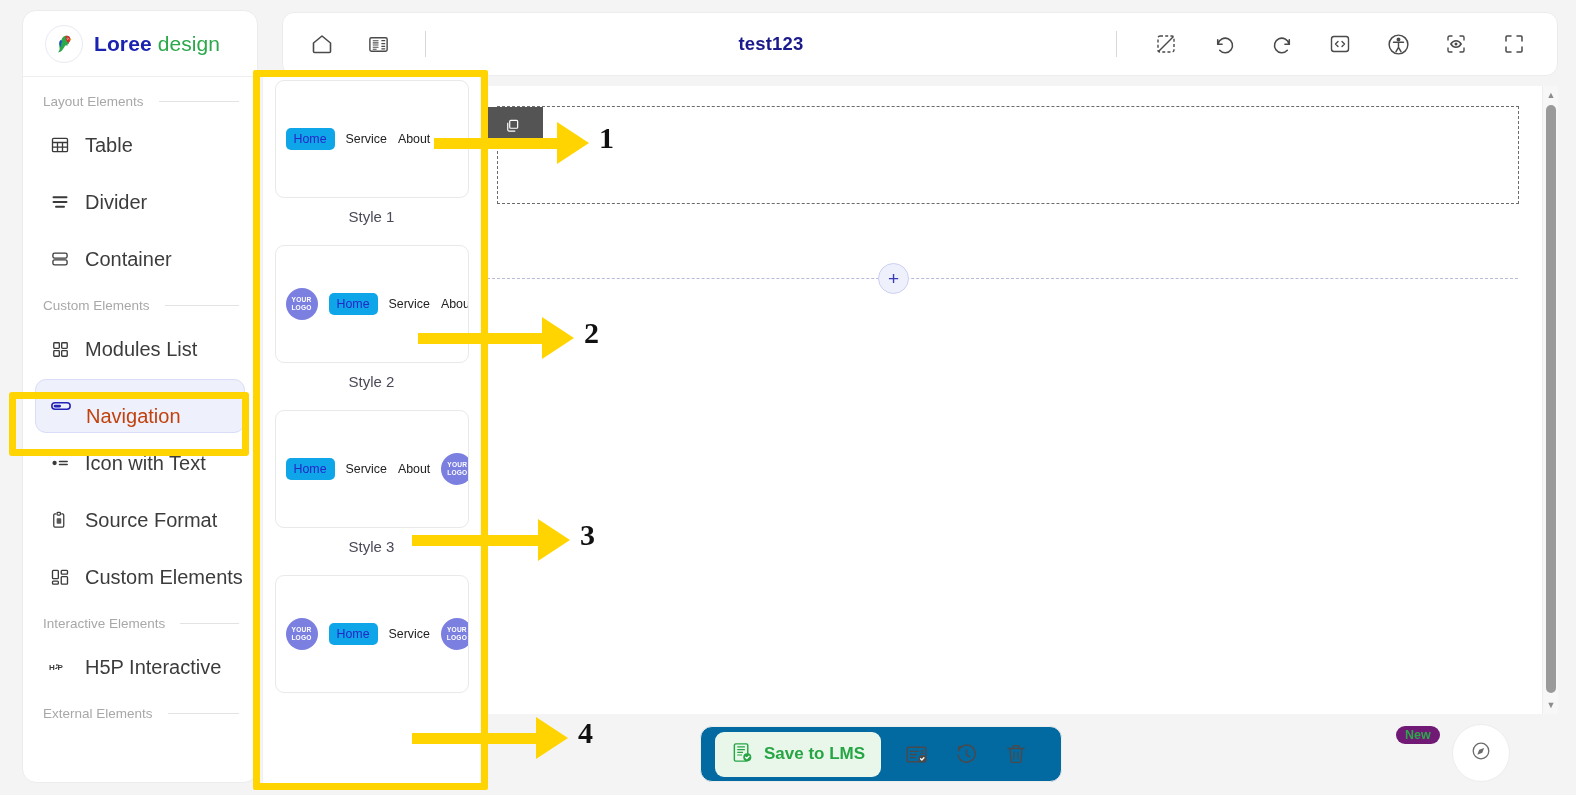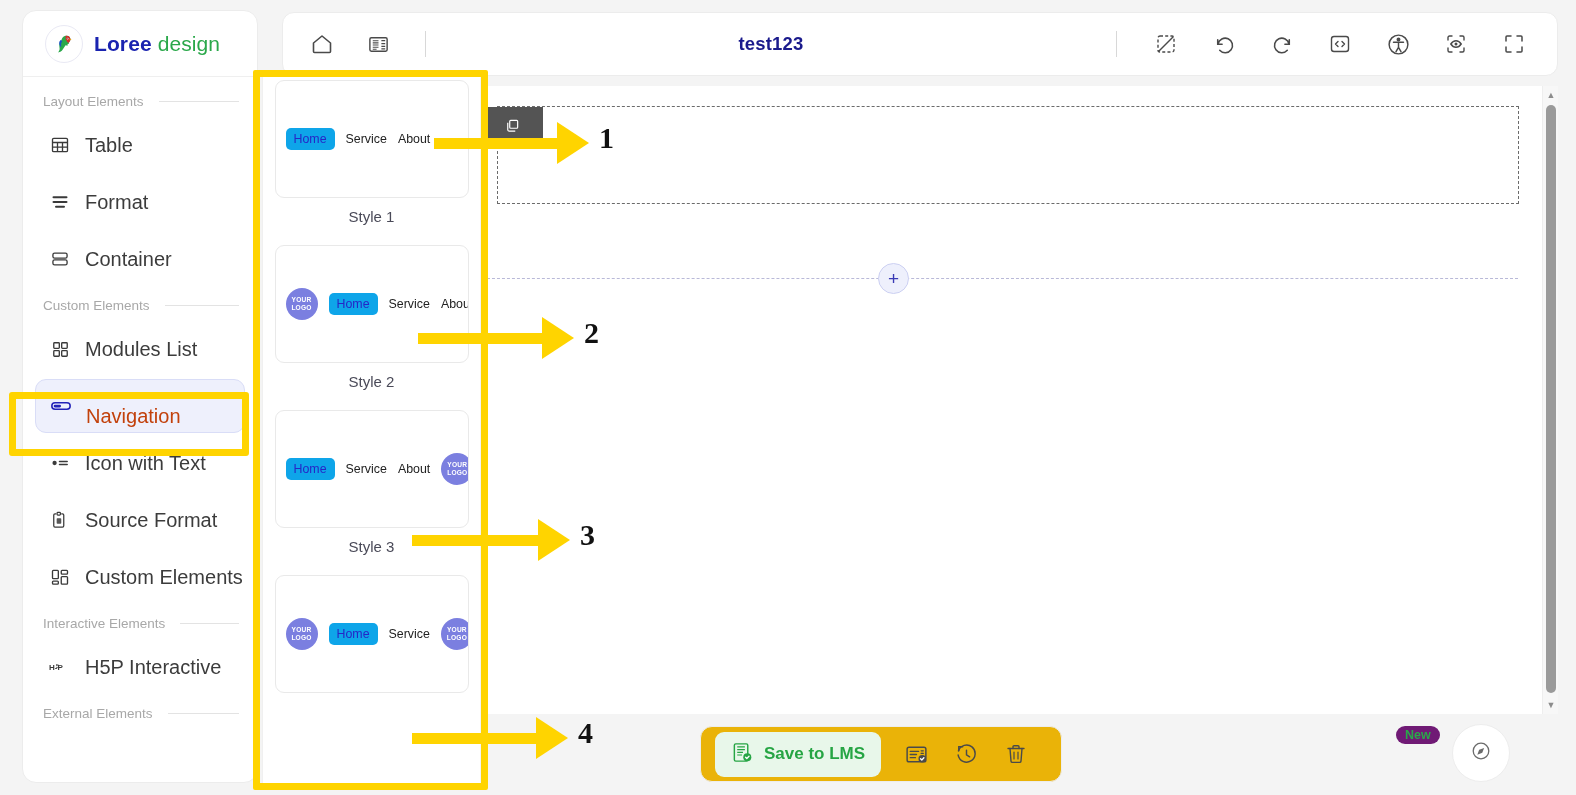--- a/index.html
+++ b/index.html
@@ -168,21 +168,21 @@
   .v-scroll .arrow.down { bottom: 1px; }
   .v-scroll .thumb {
     position: absolute; left: 3px; top: 19px; width: 10px; height: 588px;
     background: #9a9a9a; border-radius: 5px;
   }
 
   
   .bottombar {
     position: absolute; left: 700px; top: 726px;
     width: 362px; height: 56px;
-    background: #eab308; border-radius: 12px; border: 1px solid #ededed;
+    background: #0369a1; border-radius: 12px; border: 1px solid #ededed;
     display: flex; align-items: center; padding: 0 14px; gap: 20px;
   }
   .save-lms {
     display: flex; align-items: center; gap: 10px;
     background: #e8f7ea; border-radius: 9px;
     padding: 9px 16px; cursor: pointer;
   }
   .save-lms .txt { color: #26a544; font-size: 17px; font-weight: 700; white-space: nowrap; }
   .bb-icon {
     width: 30px; height: 30px; display: flex; align-items: center; justify-content: center;
@@ -259,21 +259,21 @@
       </div>
 
       <div class="nav-item">
         <span class="ico">
           <svg width="20" height="20" viewBox="0 0 24 24" fill="currentColor">
             <rect x="3" y="5" width="18" height="2.6" rx="1.3"></rect>
             <rect x="3" y="10.7" width="18" height="2.6" rx="1.3"></rect>
             <rect x="6" y="16.4" width="12" height="2.6" rx="1.3"></rect>
           </svg>
         </span>
-        <span class="lbl">Format</span>
+        <span class="lbl">Divider</span>
       </div>
 
       <div class="nav-item">
         <span class="ico">
           <svg width="20" height="20" viewBox="0 0 24 24" fill="none" stroke="currentColor" stroke-width="1.6">
             <rect x="3.5" y="5" width="17" height="6" rx="2"></rect>
             <rect x="3.5" y="13" width="17" height="6" rx="2"></rect>
           </svg>
         </span>
         <span class="lbl">Container</span>

